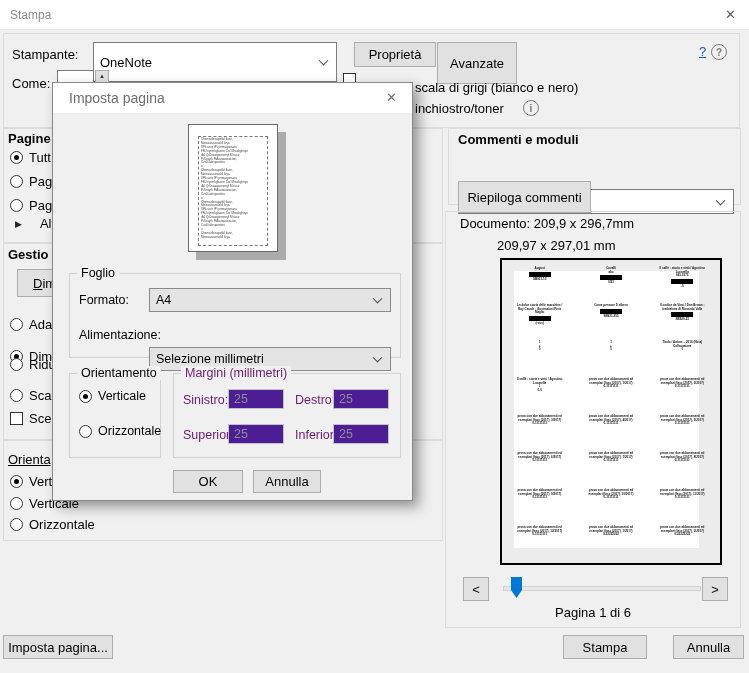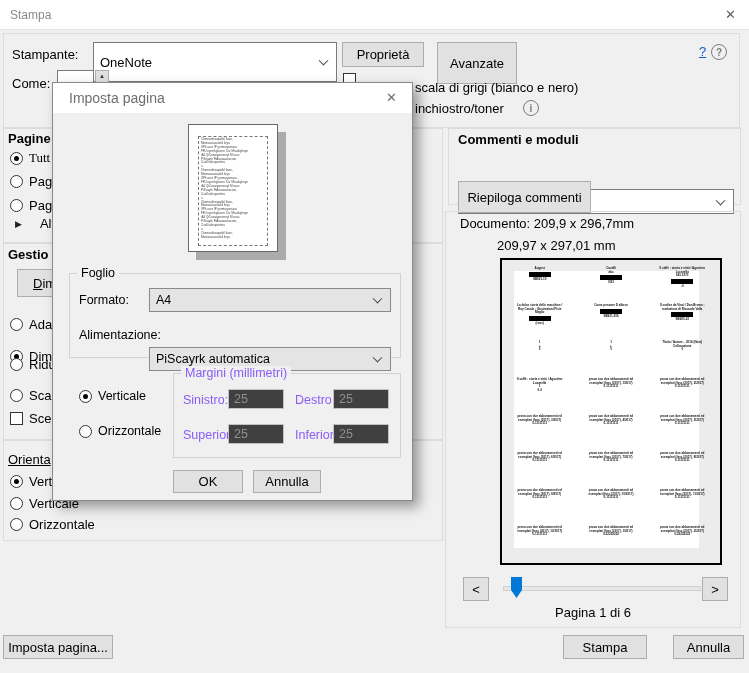--- a/index.html
+++ b/index.html
@@ -1,21 +1,21 @@
 <!DOCTYPE html>
 <html><head>
 <meta charset="utf-8">
 <style>
   * { margin:0; padding:0; box-sizing:border-box; }
   html,body { width:749px; height:673px; }
   body { font-family:"Liberation Sans", sans-serif; background:#f0f0f0; position:relative; overflow:hidden; color:#000; }
   .abs { position:absolute; }
   .txt { font-size:13px; white-space:nowrap; }
   .bold { font-weight:bold; }
-  .gray { color:#8b5cf6; }
+  .gray { color:#701a75; }
   
   .titlebar { left:0; top:0; width:749px; height:30px; background:#ffffff; border-bottom:1px solid #e4e4e4; }
   .wintitle { left:10px; top:8px; font-size:12px; color:#8a8a8a; }
   .winclose { right:13px; top:7px; font-size:13px; color:#5f5f5f; cursor:default; }
   
   .box { border:1px solid #dcdcdc; background:transparent; }
   
   .btn { background:#e1e1e1; border:1px solid #adadad; font-size:13px; display:flex; align-items:center; justify-content:center; font-family:"Liberation Sans",sans-serif; }
   
   .combo { background:#fff; border:1px solid #7a7a7a; display:flex; align-items:center; font-size:13px; padding-left:6px; position:relative; }
@@ -30,21 +30,21 @@
   .circ { width:16px; height:16px; border:1.5px solid #7a7a7a; border-radius:50%; color:#7a7a7a; font-size:10px; display:flex; align-items:center; justify-content:center; font-weight:bold; }
   .linkq { color:#0a5bd3; text-decoration:underline; font-size:13px; }
   
   .dialog { left:52px; top:82px; width:361px; height:419px; background:#f0f0f0; border:1px solid #8a8a8a; box-shadow:6px 6px 12px rgba(0,0,0,0.38); z-index:50; }
   .dlg-titlebar { position:absolute; left:0; top:0; width:100%; height:30px; background:#fff; }
   .dlg-title { position:absolute; left:16px; top:7px; font-size:14px; color:#6e6e6e; }
   .dlg-close { position:absolute; right:15px; top:7px; font-size:13px; color:#6e6e6e; }
   .fieldset { position:absolute; border:1px solid #d2d2d2; }
   .legend { position:absolute; top:-8px; left:7px; background:#f0f0f0; padding:0 4px; font-size:12.5px; }
   .dlg-label { font-size:12.5px; white-space:nowrap; }
-  .marg-input { position:absolute; width:56px; height:20px; background:#404040; border:1px solid #c2c2c2; color:#8f8f8f; font-size:12.5px; display:flex; align-items:center; padding-left:5px; }
+  .marg-input { position:absolute; width:56px; height:20px; background:#4c1d95; border:1px solid #c2c2c2; color:#8f8f8f; font-size:12.5px; display:flex; align-items:center; padding-left:5px; }
   
   .pv-shadow { position:absolute; left:143px; top:49px; width:90px; height:128px; background:#ababab; }
   .pv-page { position:absolute; left:135px; top:41px; width:90px; height:128px; background:#fff; border:1px solid #6a6a6a; }
   .pv-dash { position:absolute; left:9px; top:11px; width:70px; height:110px; border:1px dashed #777; overflow:hidden; padding:1px 0 0 2px; }
   .pv-line { font-size:3px; line-height:3.9px; color:#444; white-space:nowrap; }
   
   .pp-page { left:500px; top:258px; width:222px; height:307px; background:#ececec; border:2px solid #000; }
   .pp-white { position:absolute; left:12px; top:11px; width:185px; height:277px; background:#fff; }
   .pp-grid { position:absolute; left:2px; top:6px; width:214px; height:296px; display:flex; flex-direction:column; }
   .pp-row { display:flex; flex:1; }
@@ -63,37 +63,37 @@
 <div class="abs wintitle">Stampa</div>
 <div class="abs winclose">✕</div>
 
 <div class="abs box" style="left:3px; top:33px; width:737px; height:95px;"></div>
 
 <div class="abs txt" style="left:12px; top:47px;">Stampante:</div>
 <div class="abs combo" style="left:93px; top:42px; width:244px; height:40px;">
   <span>OneNote</span>
   <span class="chev"></span>
 </div>
-<div class="abs btn" style="left:342px; top:42px; width:82px; height:25px;">Proprietà</div>
+<div class="abs btn" style="left:354px; top:42px; width:82px; height:25px;">Proprietà</div>
 <div class="abs btn" style="left:437px; top:42px; width:80px; height:42px;">Avanzate</div>
 <div class="abs linkq" style="left:699px; top:44px;">?</div>
 <div class="abs circ" style="left:711px; top:44px;">?</div>
 
 <div class="abs txt" style="left:12px; top:76px;">Come:</div>
 <div class="abs" style="left:57px; top:70px; width:37px; height:17px; background:#fff; border:1px solid #7a7a7a;"></div>
 <div class="abs" style="left:95px; top:70px; width:14px; height:17px; background:#e1e1e1; border:1px solid #adadad; font-size:7px; text-align:center; line-height:9px; color:#333;">▴</div>
 
 <span class="abs check" style="left:343px; top:73px;"></span>
 <div class="abs txt" style="left:415px; top:80px;">scala di grigi (bianco e nero)</div>
 <div class="abs txt" style="left:415px; top:101px;">inchiostro/toner</div>
 <div class="abs circ" style="left:523px; top:100px;">i</div>
 
 <div class="abs box" style="left:3px; top:128px; width:440px; height:115px;"></div>
 <div class="abs txt bold" style="left:8px; top:131px;">Pagine</div>
-<div class="abs optrow" style="left:10px; top:150px;font-family:Liberation Serif, serif;">
+<div class="abs optrow" style="left:10px; top:150px;">
   <span class="radio checked"></span>
   <span class="txt">Tutt</span>
 </div>
 <div class="abs optrow" style="left:10px; top:174px;">
   <span class="radio"></span>
   <span class="txt">Pag</span>
 </div>
 <div class="abs optrow" style="left:10px; top:198px;">
   <span class="radio"></span>
   <span class="txt">Pag</span>
@@ -358,24 +358,27 @@
   <div class="fieldset" style="left:16px; top:190px; width:332px; height:85px;">
     <span class="legend">Foglio</span>
   </div>
   <div class="abs dlg-label" style="left:26px; top:210px;">Formato:</div>
   <div class="abs combo graybg" style="left:96px; top:205px; width:242px; height:24px;">
     <span>A4</span>
     <span class="chev"></span>
   </div>
   <div class="abs dlg-label" style="left:26px; top:245px;">Alimentazione:</div>
   <div class="abs combo graybg" style="left:96px; top:240px; width:242px; height:24px;">
-    <span>PiScayrk automatica</span>
+    <span>Selezione millimetri</span>
     <span class="chev"></span>
   </div>
 
+  <div class="fieldset" style="left:16px; top:290px; width:92px; height:85px;">
+    <span class="legend">Orientamento</span>
+  </div>
   <div class="abs optrow" style="left:26px; top:306px;">
     <span class="radio checked"></span>
     <span class="dlg-label">Verticale</span>
   </div>
   <div class="abs optrow" style="left:26px; top:341px;">
     <span class="radio"></span>
     <span class="dlg-label">Orizzontale</span>
   </div>
 
   <div class="fieldset" style="left:120px; top:290px; width:228px; height:85px;">

